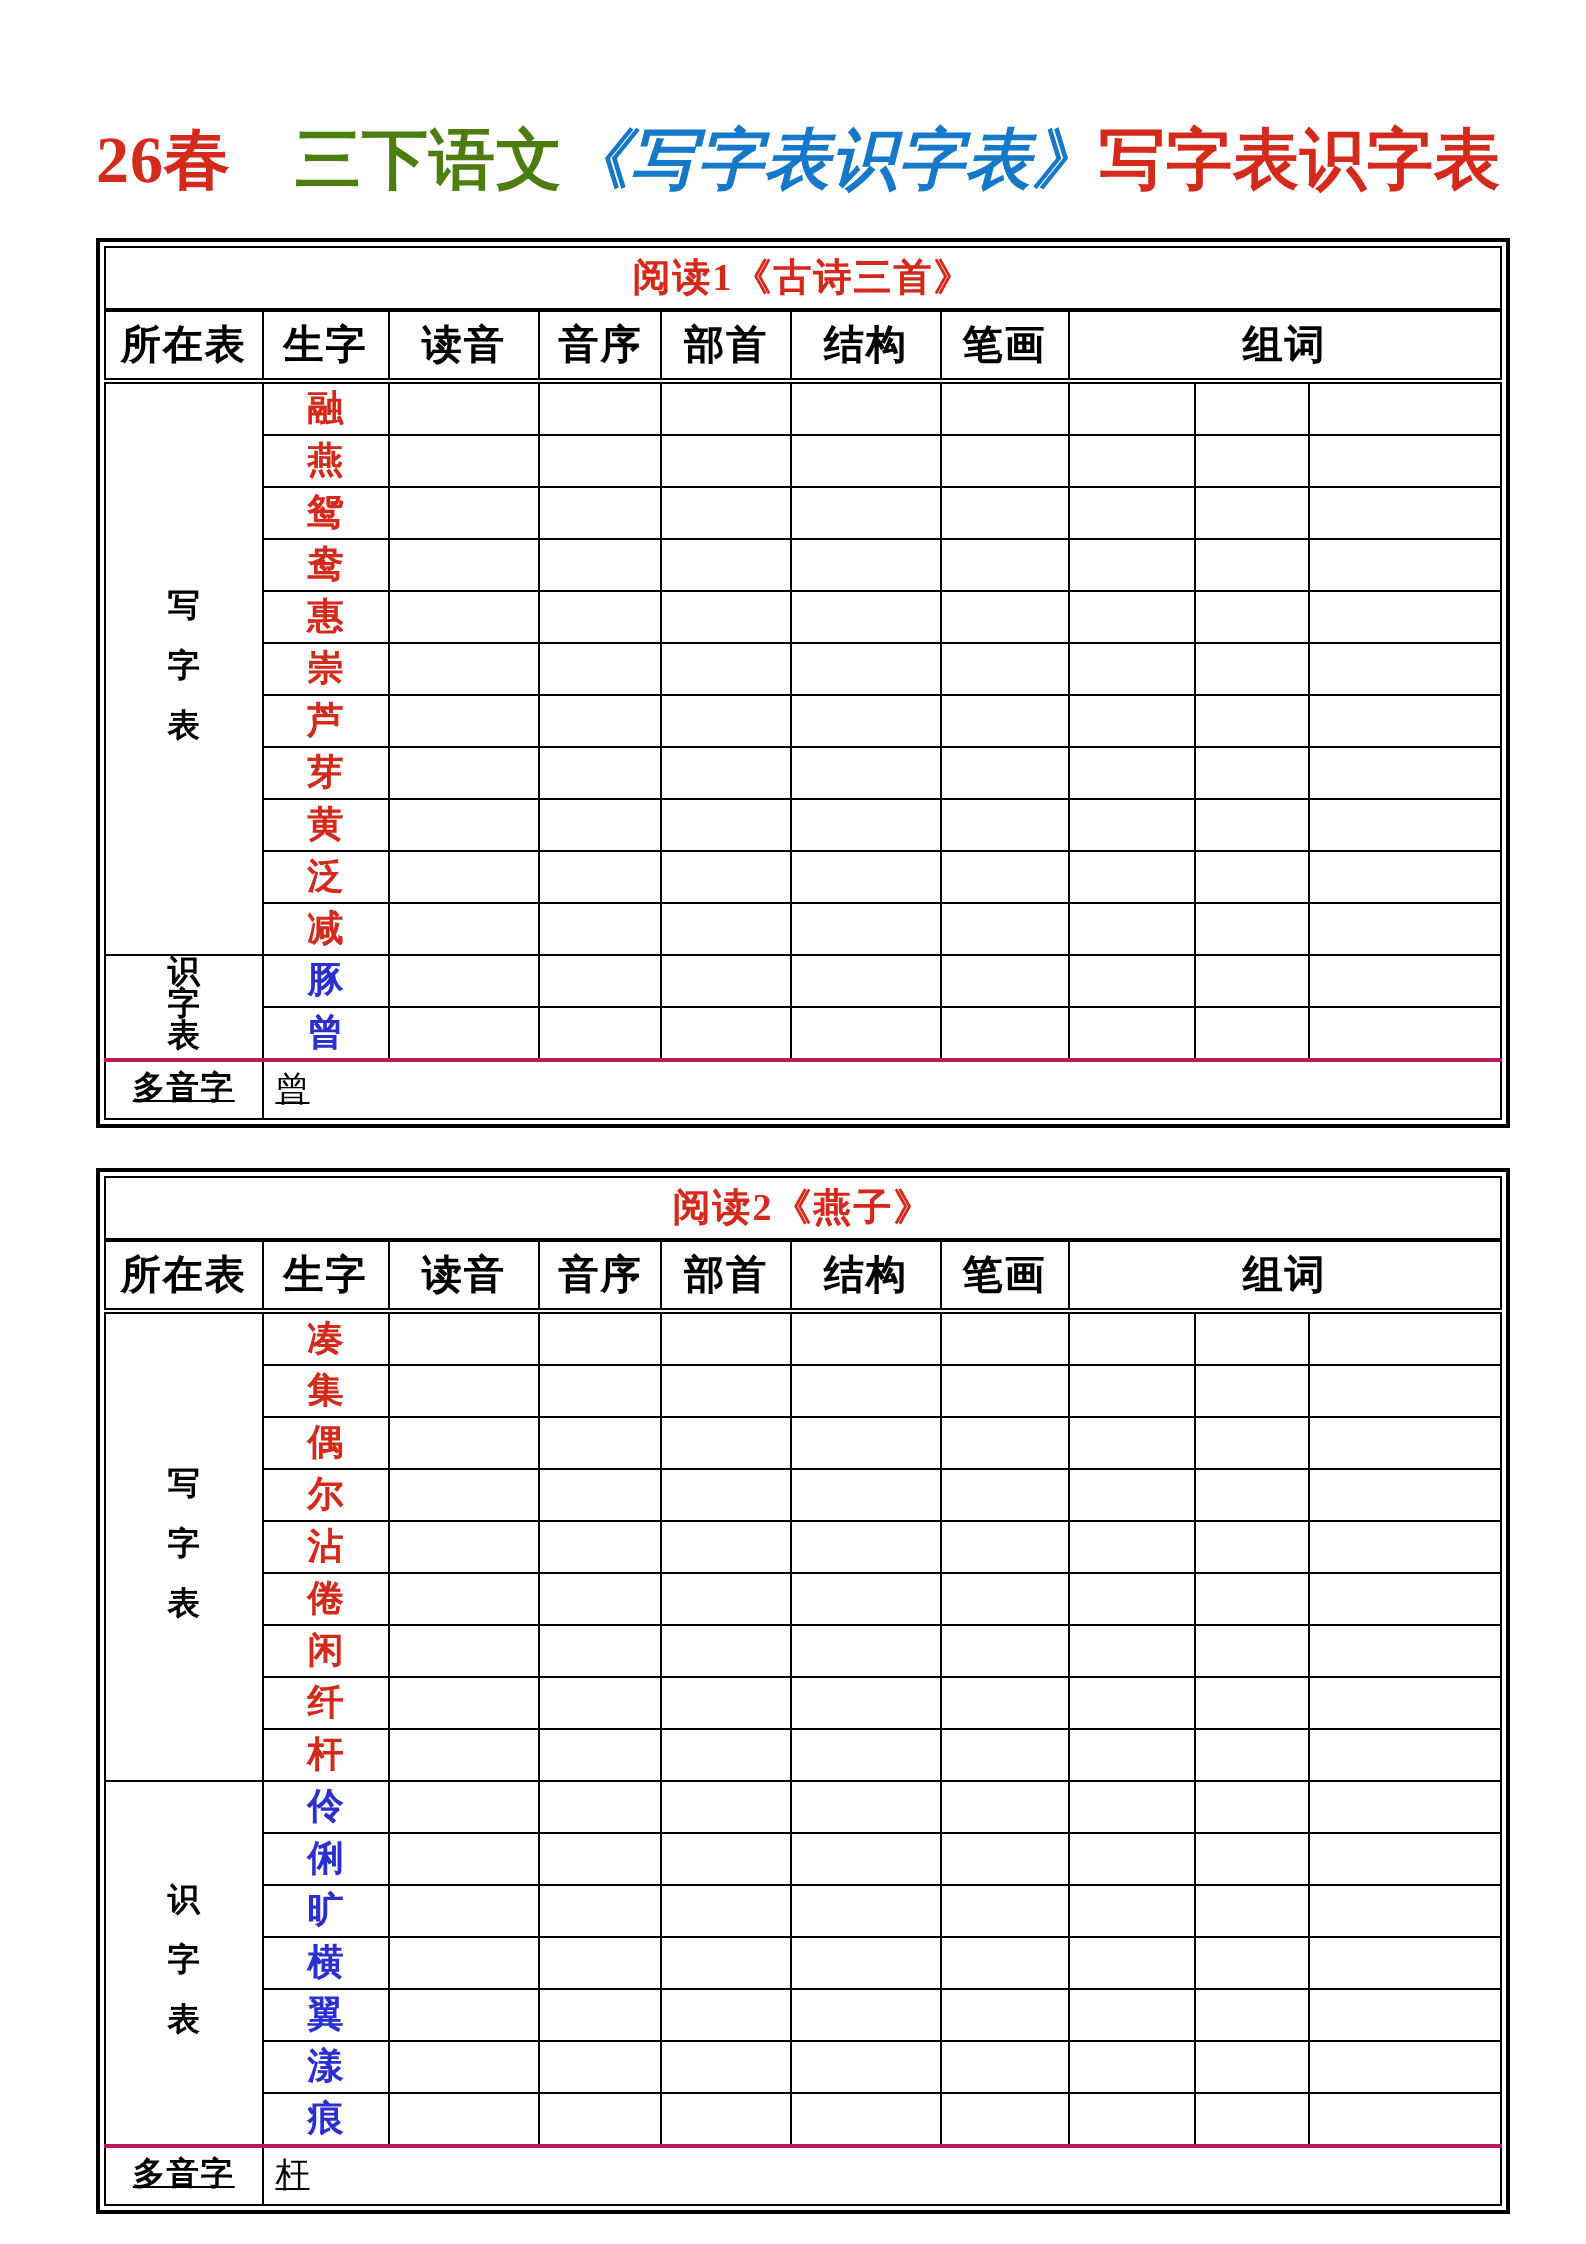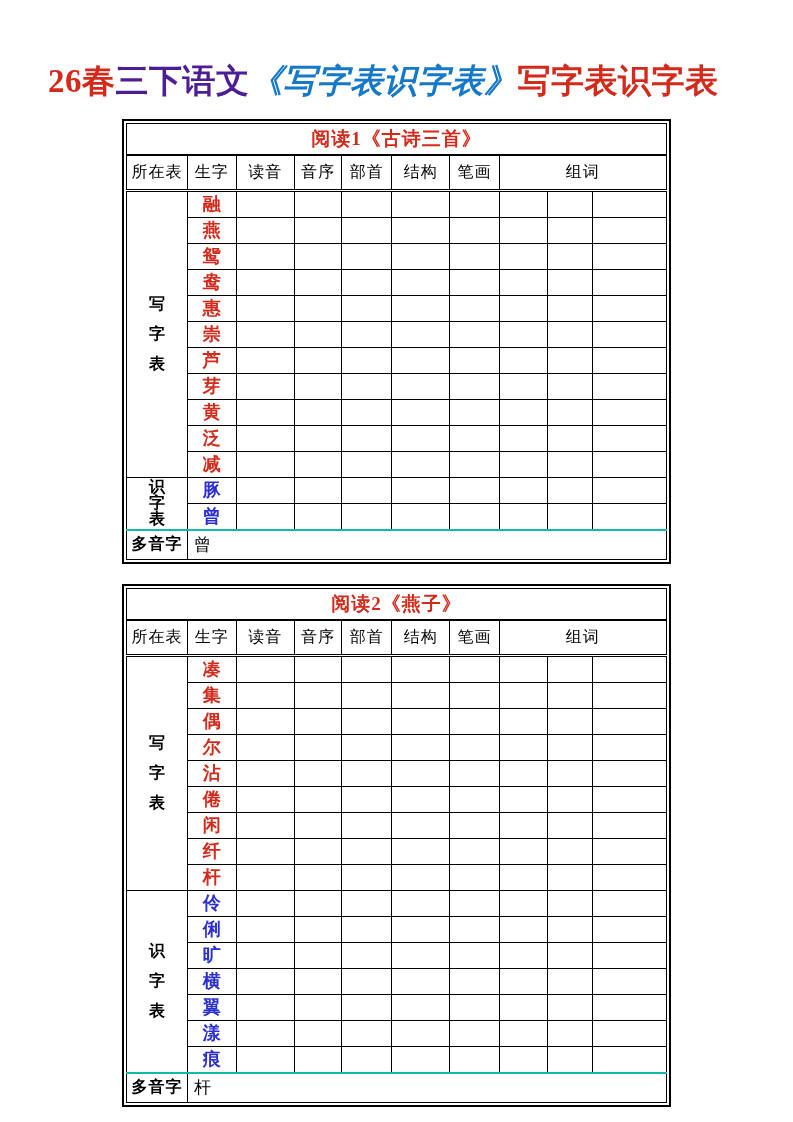--- a/index.html
+++ b/index.html
@@ -9,47 +9,47 @@
     font-family:"Liberation Serif","DejaVu Serif",serif;
     color:#000;
   }
   h1.page-title{
     margin:60px 0 16px 0;
     font-size:33px;line-height:1.3;font-weight:bold;
     white-space:nowrap;letter-spacing:0.5px;
   }
   .seg-red{color:var(--red,#d42a1b);margin-top:23px;}
   .seg-blue{color:var(--blue-title,#1578c8);font-style:italic;}
-  .seg-black{color:#4c1d95;}
+  .seg-black{color:#4d7c0f;margin-left:32px;}
   .table-frame{
-    width:549px;margin:14px auto 20px auto;box-sizing:border-box;
+    width:707px;margin:14px auto 20px auto;box-sizing:border-box;
     border:2.5px solid #000;padding:2px;background:#fff;
   }
   table{border-collapse:collapse;width:100%;table-layout:fixed;}
   td{
     border:1px solid #000;height:25px;padding:0;
     text-align:center;vertical-align:middle;
     font-size:16px;overflow:hidden;
   }
   .title-row td{
     height:30px;font-weight:bold;font-size:19px;
     color:var(--red,#d42a1b);
     border-bottom:2px solid #000;letter-spacing:1px;
   }
   .header-row td{
-    height:33px;font-weight:normal;font-size:16px;
+    height:33px;font-weight:bold;font-size:20px;
     border-bottom:3px double #000;letter-spacing:1px;
   }
   td.section-label{
     font-weight:bold;white-space:pre-line;font-size:16px;
   }
   td.char{font-weight:bold;font-size:18px;}
   td.char.red{color:var(--red,#d42a1b);}
   td.char.blue{color:var(--blue-char,#2b2fd0);}
-  .duoyin-row td{height:28px;border-top:2px solid #14b8a6;}
+  .duoyin-row td{height:28px;border-top:2px solid #be185d;text-decoration:underline;}
   td.duoyin-label{font-weight:bold;letter-spacing:1px;}
   td.duoyin-value{text-align:left;padding-left:6px;font-size:17px;font-weight:normal;}
 </style>
 </head>
 <body>
 
 <h1 class="page-title">
   <span class="seg-red">26春</span><span class="seg-black">三下语文</span><span class="seg-blue">《写字表识字表》</span><span class="seg-red">写字表识字表</span>
 </h1>
 

